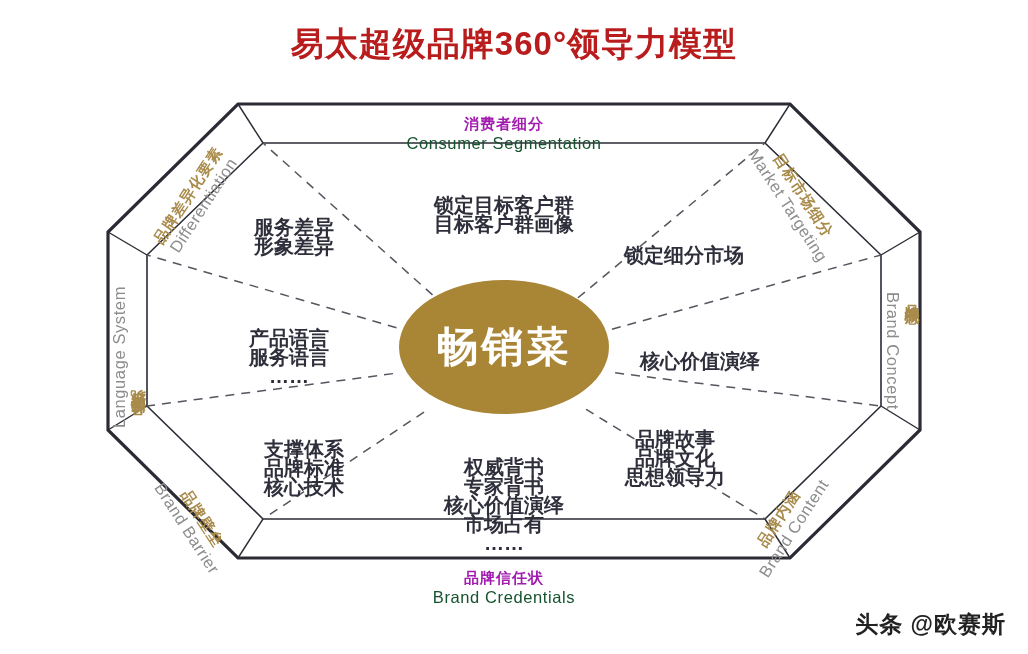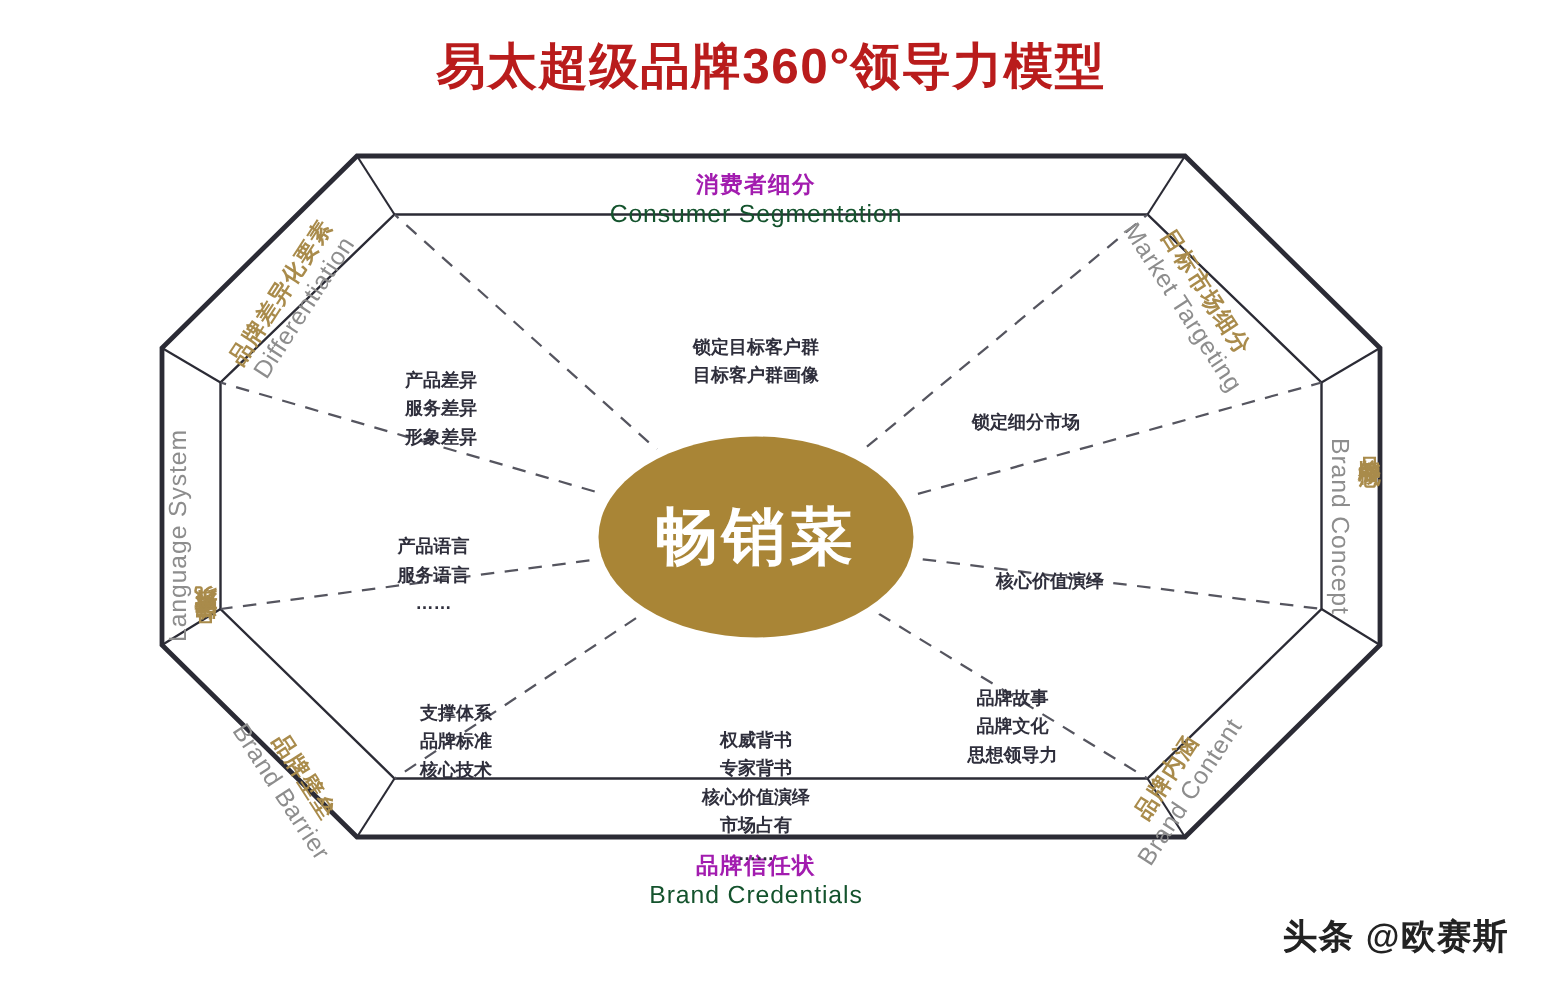--- a/index.html
+++ b/index.html
@@ -32,27 +32,26 @@
     position: absolute;
     left: 0;
     top: 0;
     width: 1028px;
     height: 654px;
   }
 
   .txt {
     position: absolute;
     color: #2f2f3c;
-    font-size: 12px;
+    font-size: 20px;
     line-height: 19px;
     font-weight: 700;
     text-align: center;
     white-space: nowrap;
     font-family: "Liberation Sans", sans-serif;
-    margin-top: 26px;
   }
 
   
   .edge-label {
     position: absolute;
     white-space: nowrap;
     text-align: center;
     color: #a98b4b;
     font-family: "Liberation Sans", sans-serif;
   }
@@ -117,21 +116,21 @@
     display: block;
     font-size: 16.5px;
     line-height: 19px;
     letter-spacing: 0.5px;
     color: #8d8d8d;
   }
 
   #center-ellipse {
     position: absolute;
     left: 399px;
-    top: 291px;
+    top: 280px;
     width: 210px;
     height: 134px;
     border-radius: 50%;
     background: #a98536;
     display: flex;
     align-items: center;
     justify-content: center;
   }
   #center-ellipse .center-text {
     font-size: 42px;
@@ -232,21 +231,20 @@
   <span class="cn">品牌内涵</span>
   <span class="en">Brand Content</span>
 </div>
 
 <div class="txt" style="left:404px; top:196px; width:200px;">
   <div>锁定目标客户群</div>
   <div>目标客户群画像</div>
 </div>
 
 <div class="txt" style="left:214px; top:218px; width:160px;">
-  <div>产品差异</div>
   <div>服务差异</div>
   <div>形象差异</div>
 </div>
 
 <div class="txt" style="left:209px; top:329px; width:160px;">
   <div>产品语言</div>
   <div>服务语言</div>
   <div class="small">……</div>
 </div>
 

